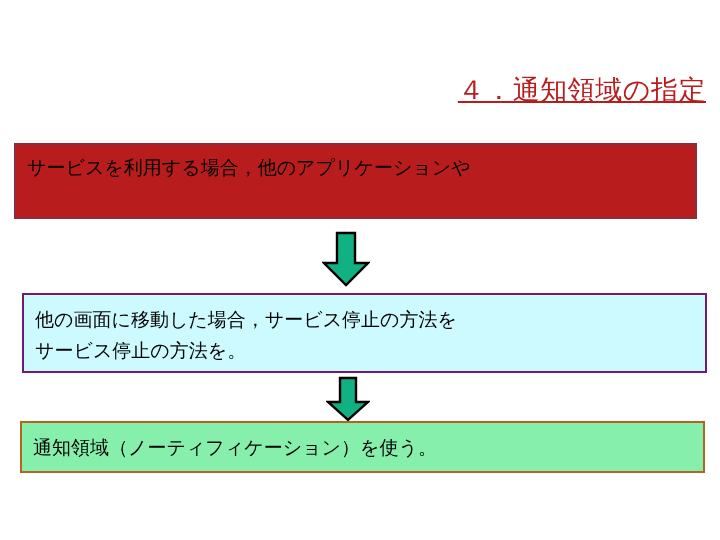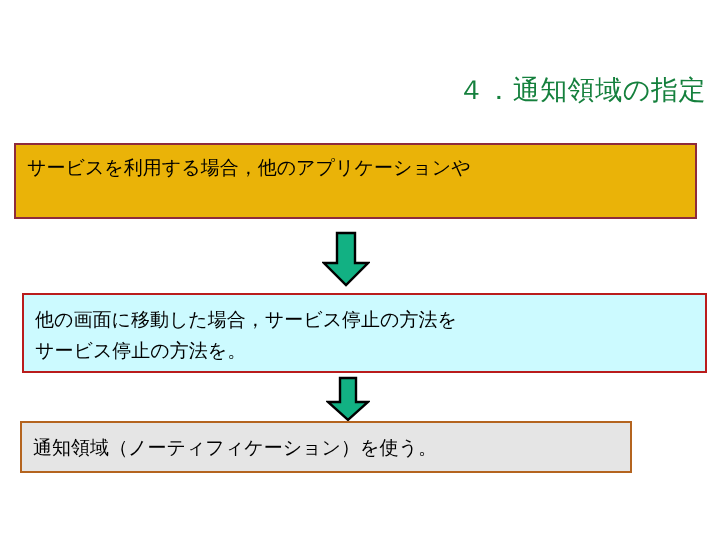--- a/index.html
+++ b/index.html
@@ -21,63 +21,64 @@
     height: 540px;
   }
   .slide-title {
     position: absolute;
     left: 20px;
     top: 72px;
     width: 686px;
     text-align: right;
     font-size: 27px;
     line-height: 36px;
-    color: #15803d;
+    color: #b91c1c;
     letter-spacing: 0.5px;
     white-space: nowrap;
+    text-decoration: underline;
   }
   .box {
     position: absolute;
     box-sizing: border-box;
     color: #000000;
   }
   .box .line {
     white-space: nowrap;
   }
   
   .box-pink {
     left: 14px;
     top: 143px;
     width: 683px;
     height: 76px;
-    background: #eab308;
+    background: #b91c1c;
     border: 2px solid #8E2B3C;
     padding: 7px 0 0 11px;
     font-size: 19px;
     line-height: 31px;
   }
   
   .box-cyan {
     left: 22px;
     top: 293px;
     width: 685px;
     height: 80px;
     background: #CCFAFF;
-    border: 2px solid #b91c1c;
+    border: 2px solid #701a75;
     padding: 9px 0 16px 11px;
     font-size: 19px;
     line-height: 31px;
   }
   
   .box-yellow {
     left: 20px;
     top: 421px;
-    width: 612px;
+    width: 685px;
     height: 52px;
-    background: #e5e5e5;
+    background: #86efac;
     border: 2px solid #B4641F;
     padding: 9px 0 0 11px;
     font-size: 19px;
     line-height: 31px;
   }
   
   .arrow {
     position: absolute;
   }
   .arrow-1 {

